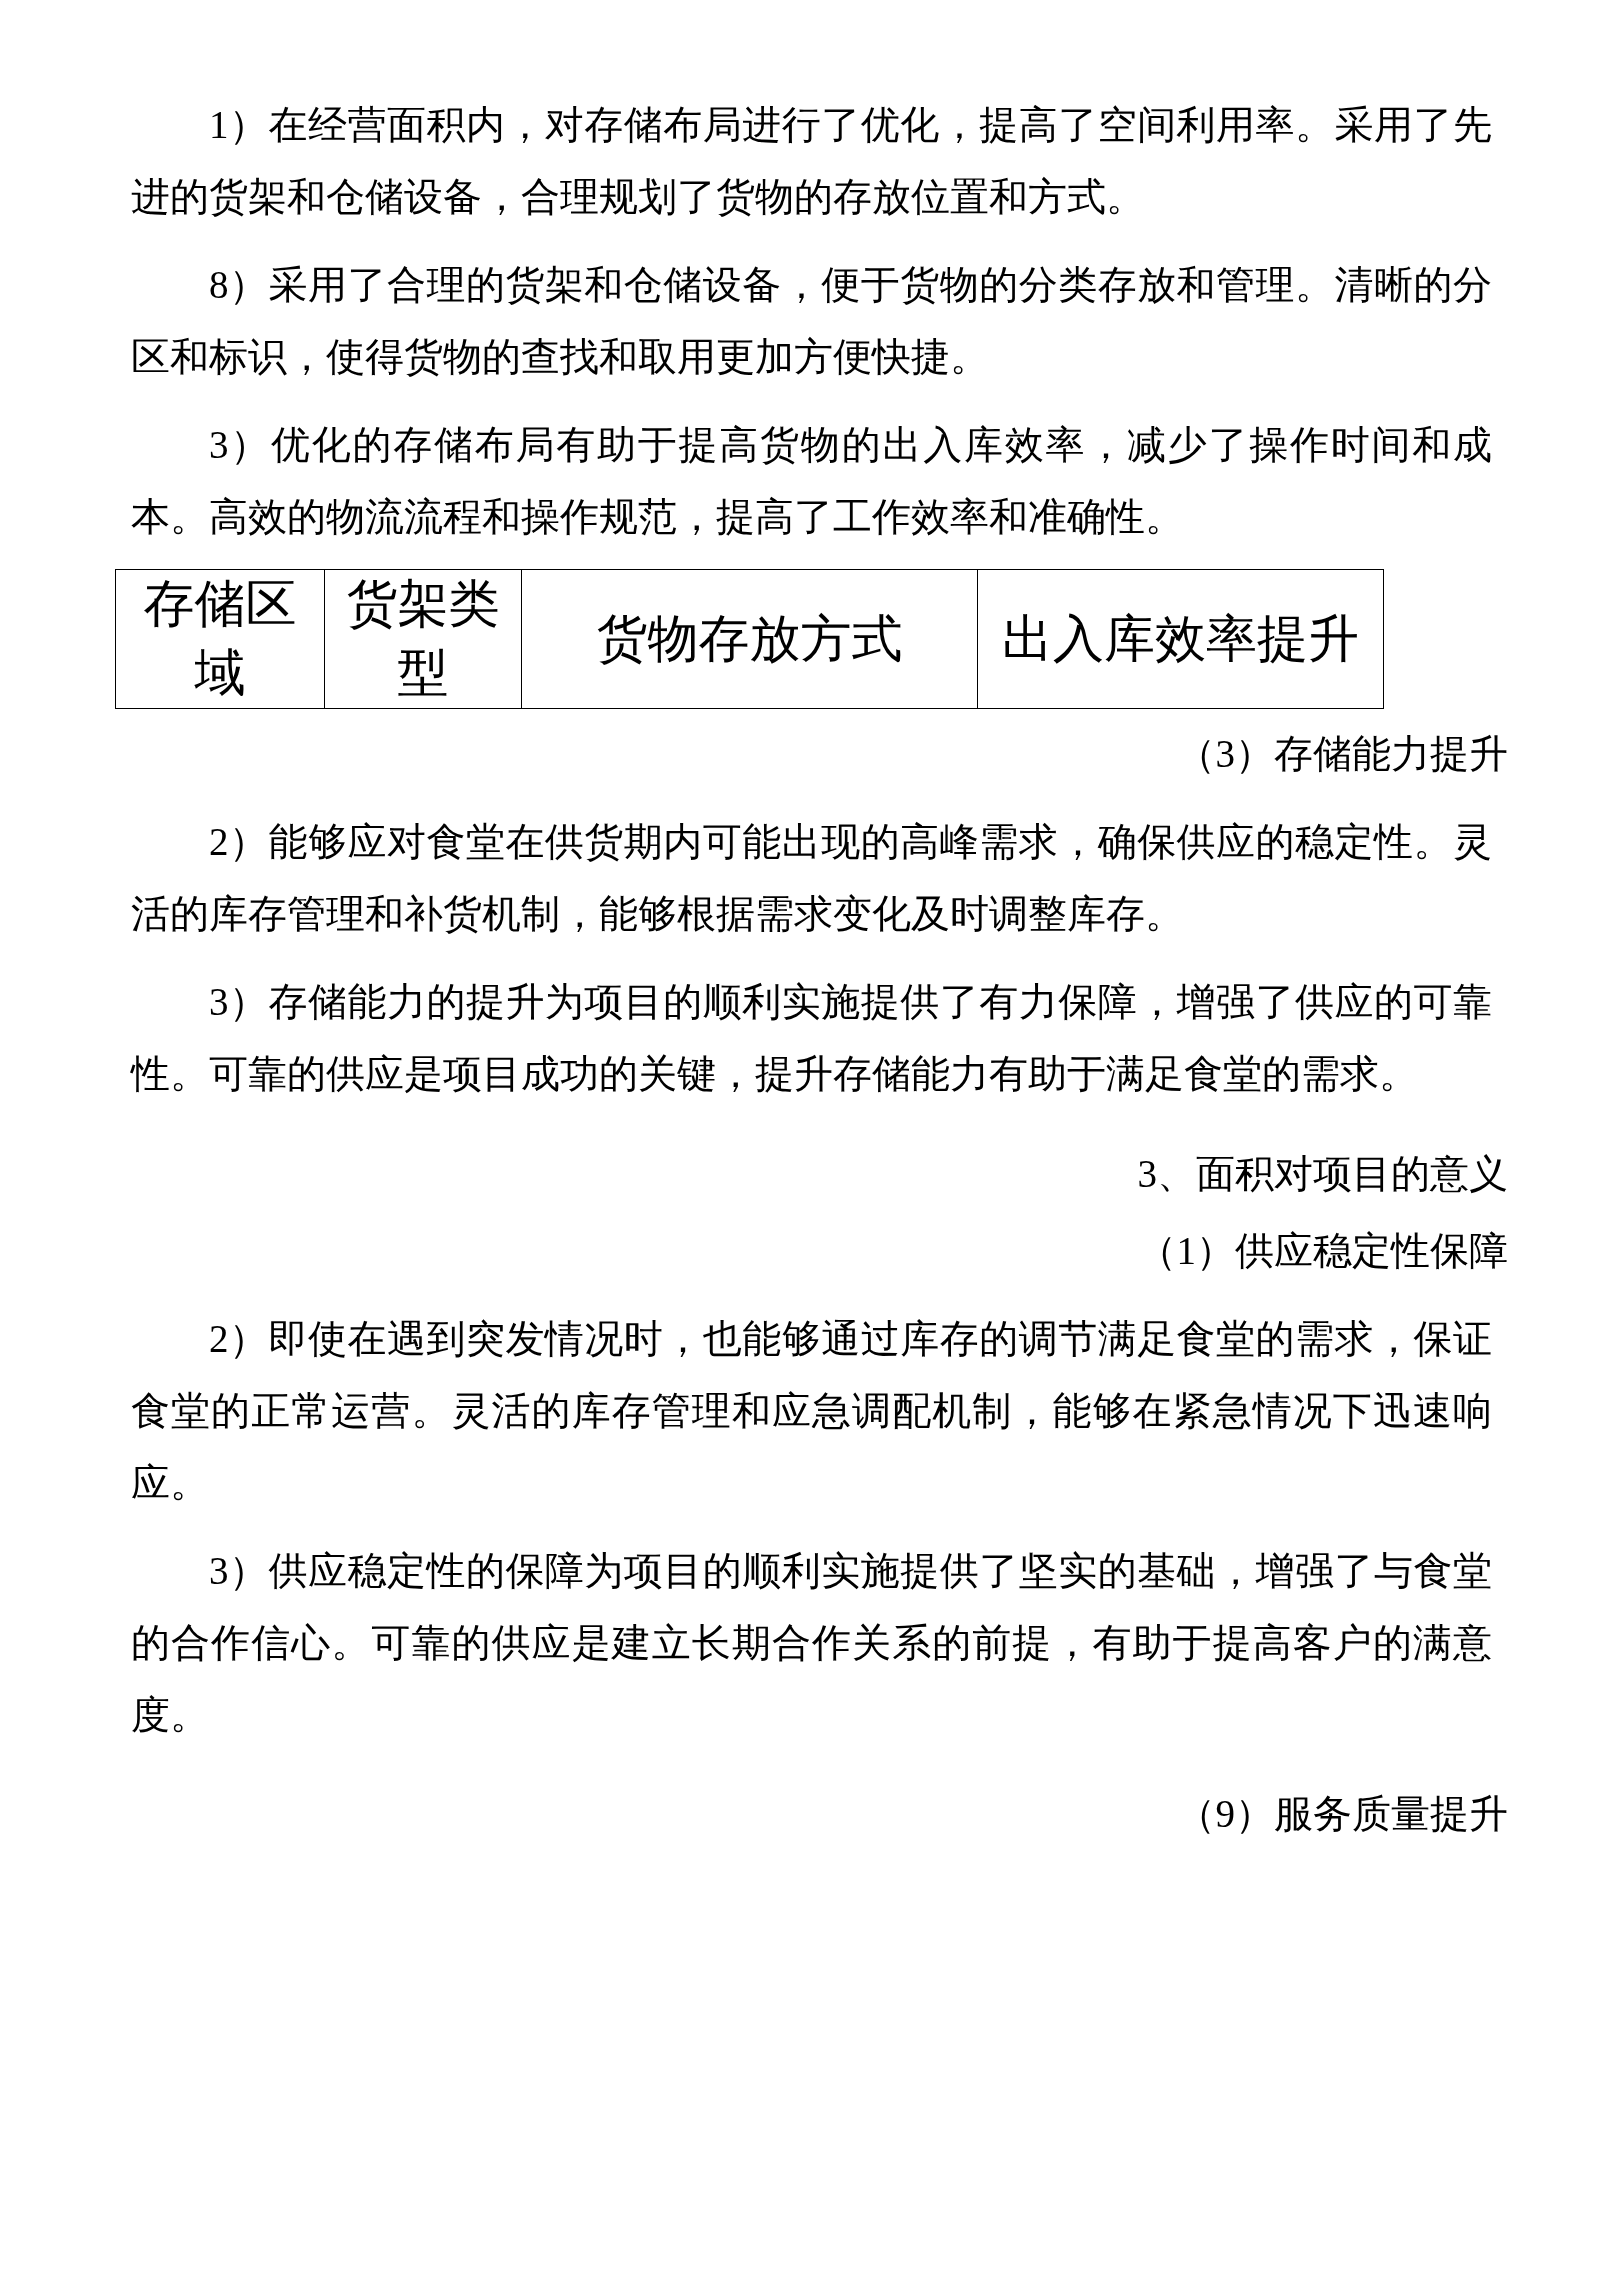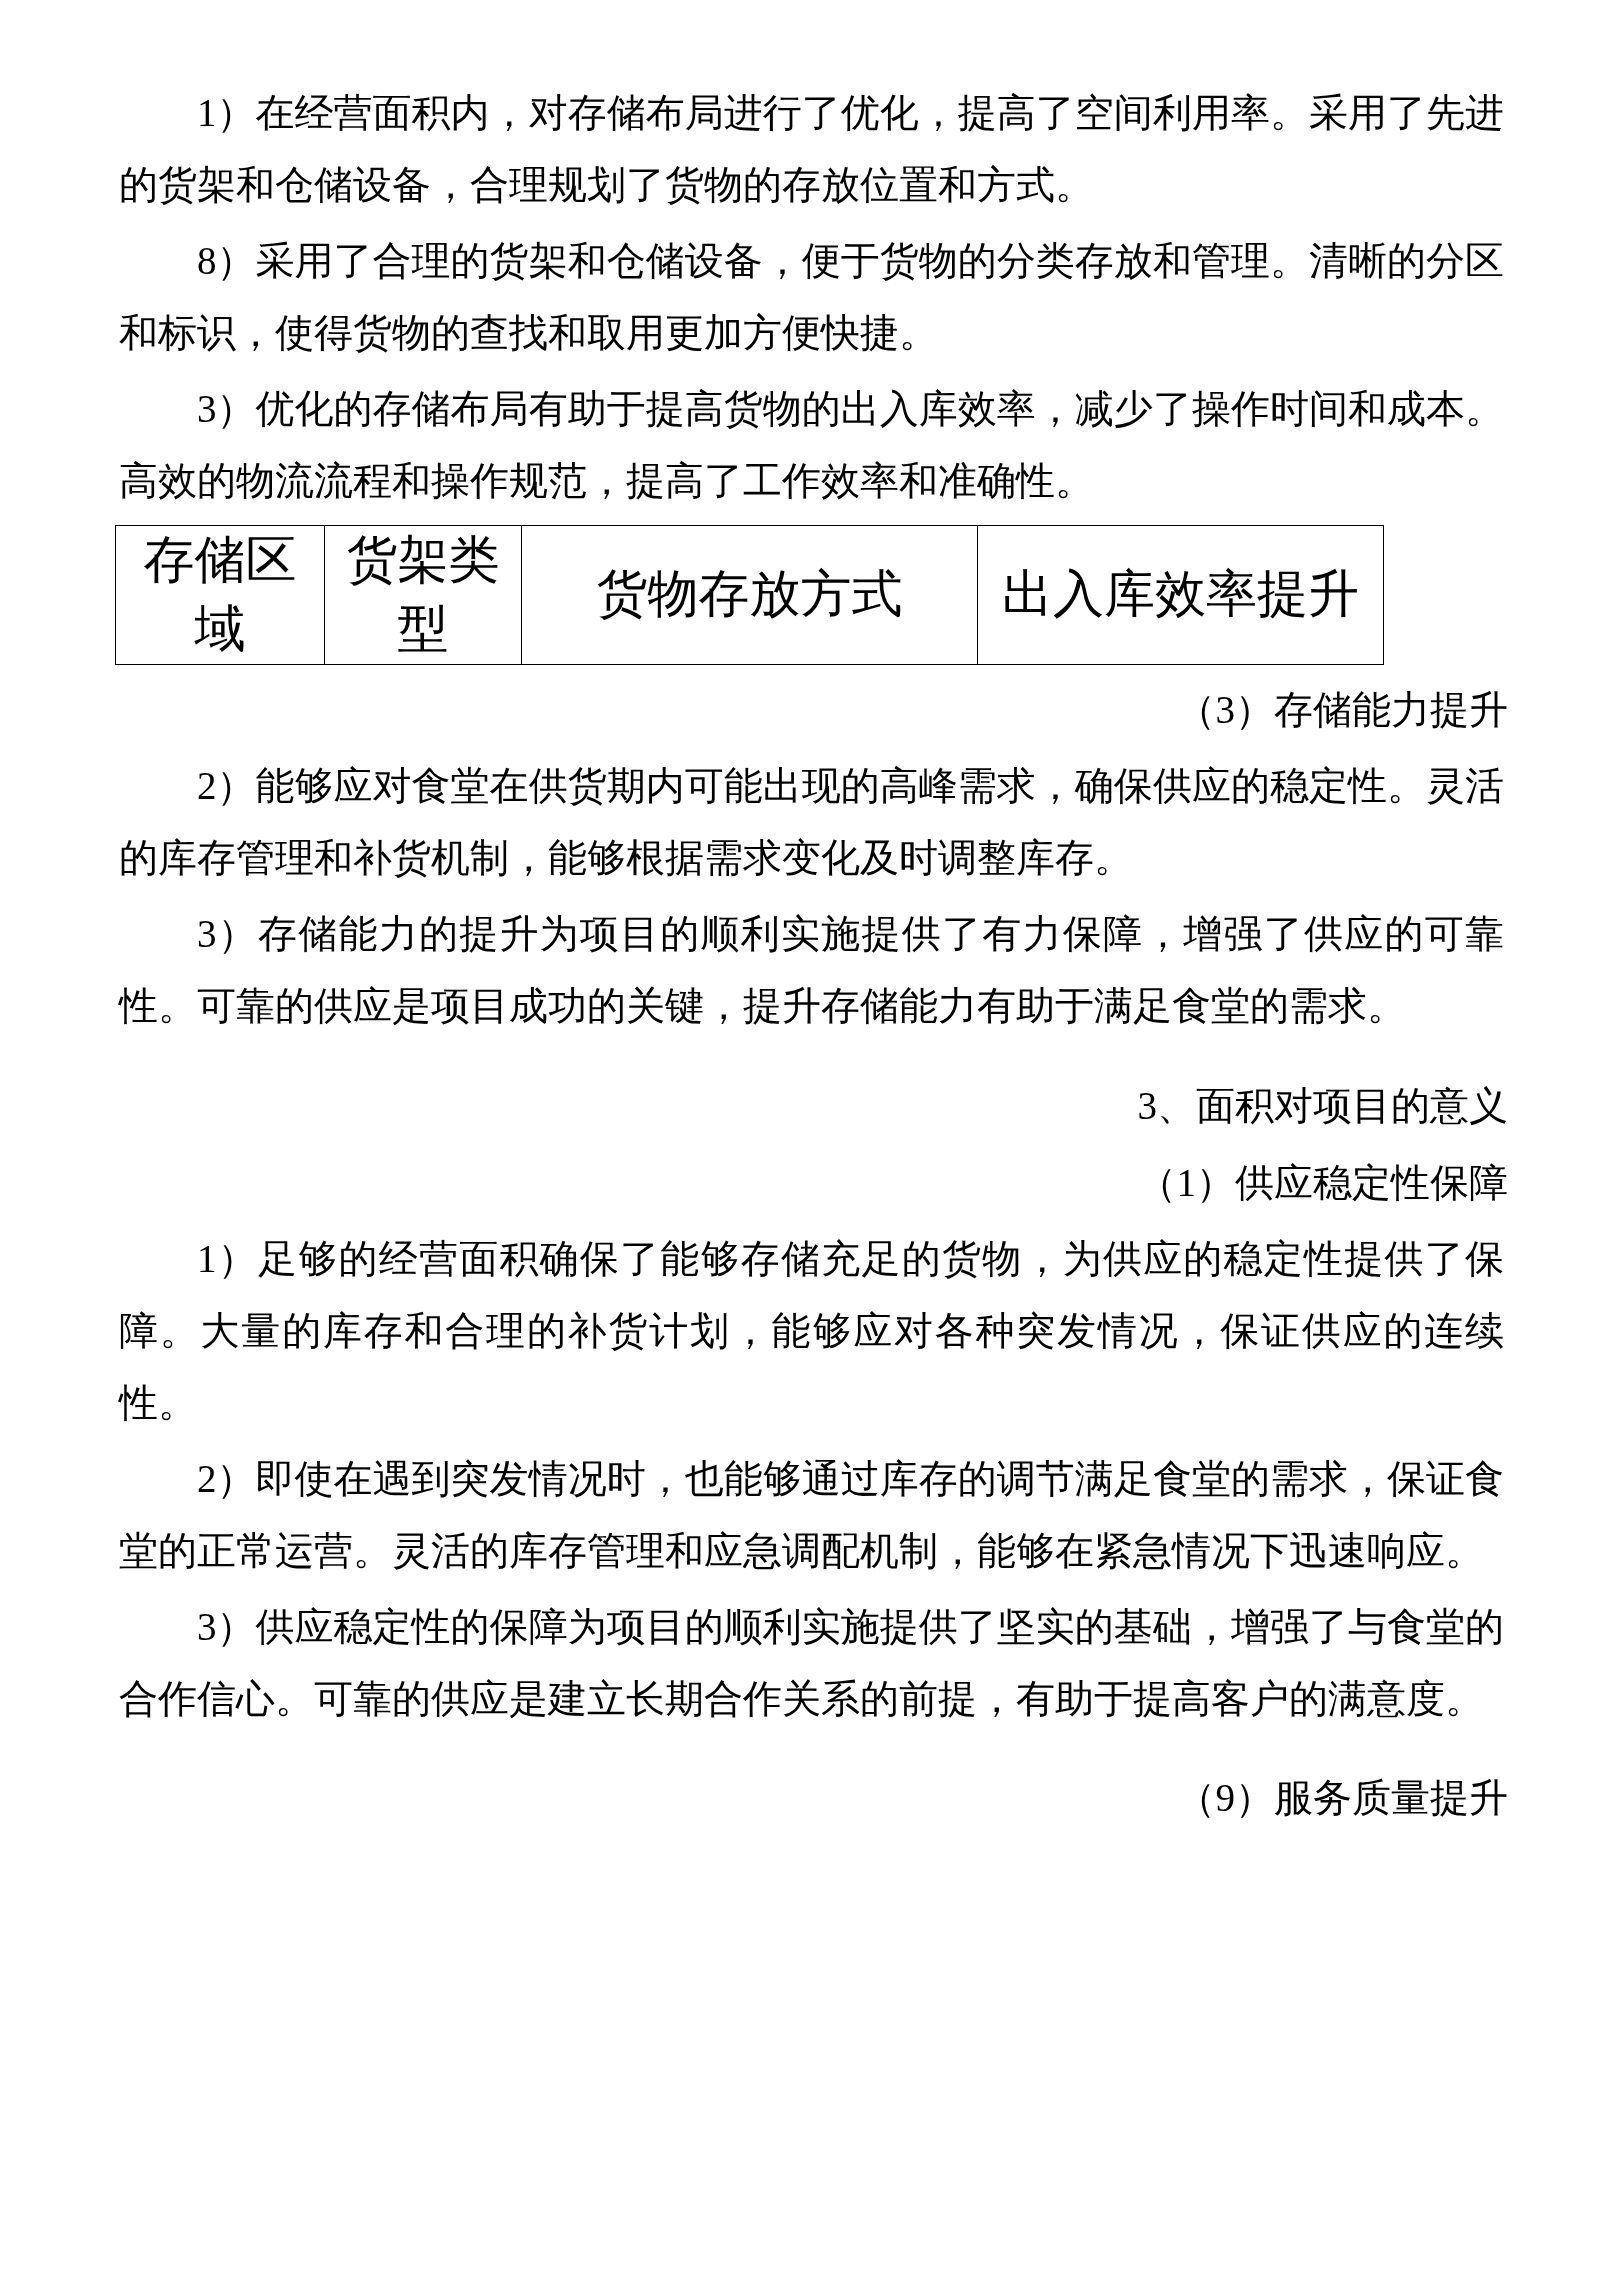--- a/index.html
+++ b/index.html
@@ -13,21 +13,21 @@
     height: 2295px;
     background: #ffffff;
     box-sizing: border-box;
     padding: 73px 115px 0 115px;
     font-family: "Liberation Serif", "DejaVu Serif", serif;
     font-size: 39px;
     color: #000000;
     overflow: hidden;
   }
   .para {
-    margin: 4px;
+    margin: 16px;
     line-height: 72px;
     text-align: justify;
     text-indent: 2em;
   }
   .heading {
     margin: 0;
     line-height: 72px;
     text-align: right;
     text-indent: 0;
   }
@@ -89,20 +89,19 @@
       </tr>
     </tbody>
   </table>
 
   <p class="heading">（3）存储能力提升</p>
   <p class="para">2）能够应对食堂在供货期内可能出现的高峰需求，确保供应的稳定性。灵活的库存管理和补货机制，能够根据需求变化及时调整库存。</p>
   <p class="para">3）存储能力的提升为项目的顺利实施提供了有力保障，增强了供应的可靠性。可靠的供应是项目成功的关键，提升存储能力有助于满足食堂的需求。</p>
 
   <p class="heading gap-top">3、面积对项目的意义</p>
   <p class="heading gap-top-small">（1）供应稳定性保障</p>
-  <p class="para">1）足够的经营面积确保了能够存储充足的货物，为供应的稳定性提供了保障。大量的库存和合理的补货计划，能够应对各种突发情况，保证供应的连续性。</p>
   <p class="para">2）即使在遇到突发情况时，也能够通过库存的调节满足食堂的需求，保证食堂的正常运营。灵活的库存管理和应急调配机制，能够在紧急情况下迅速响应。</p>
   <p class="para">3）供应稳定性的保障为项目的顺利实施提供了坚实的基础，增强了与食堂的合作信心。可靠的供应是建立长期合作关系的前提，有助于提高客户的满意度。</p>
 
   <p class="heading gap-top">（9）服务质量提升</p>
 
 </div>
 
 
 </body></html>

